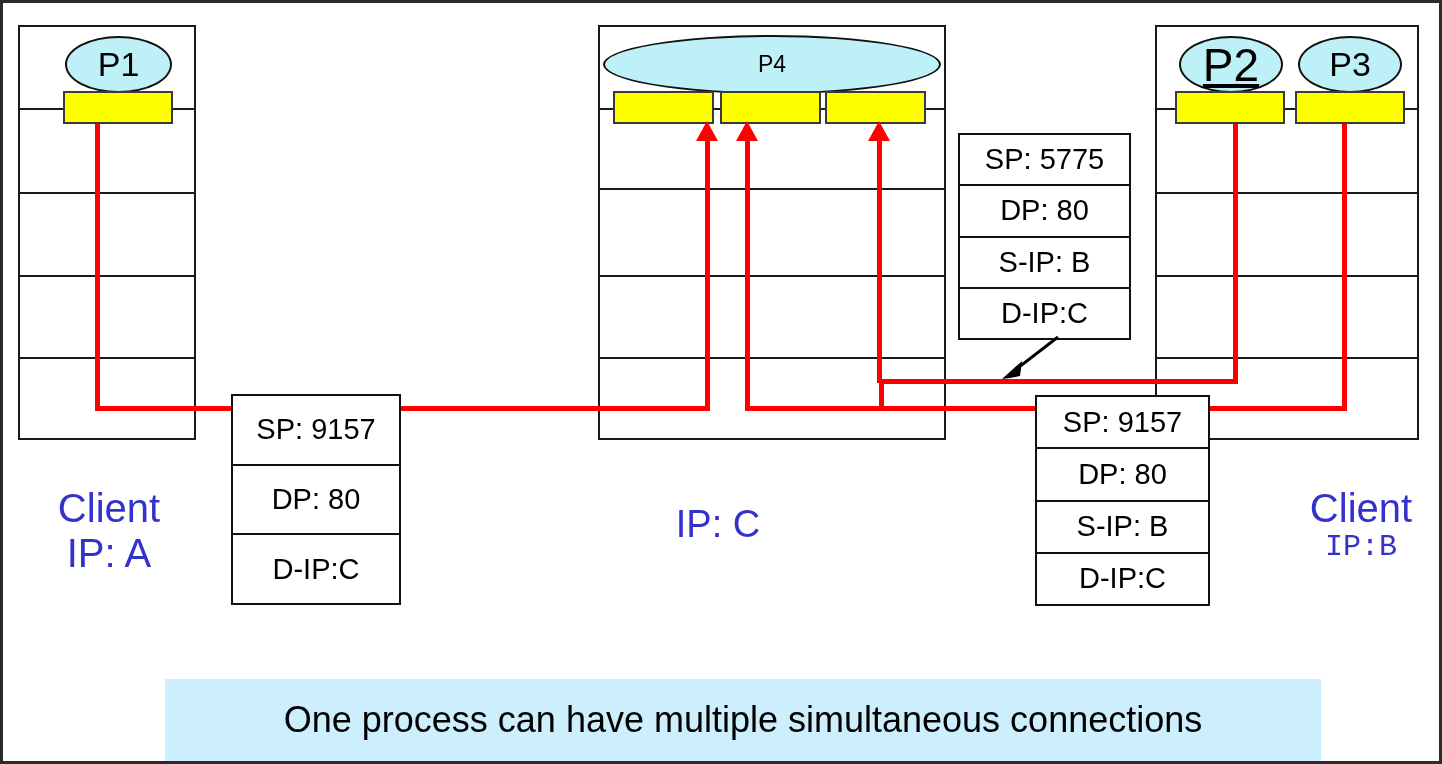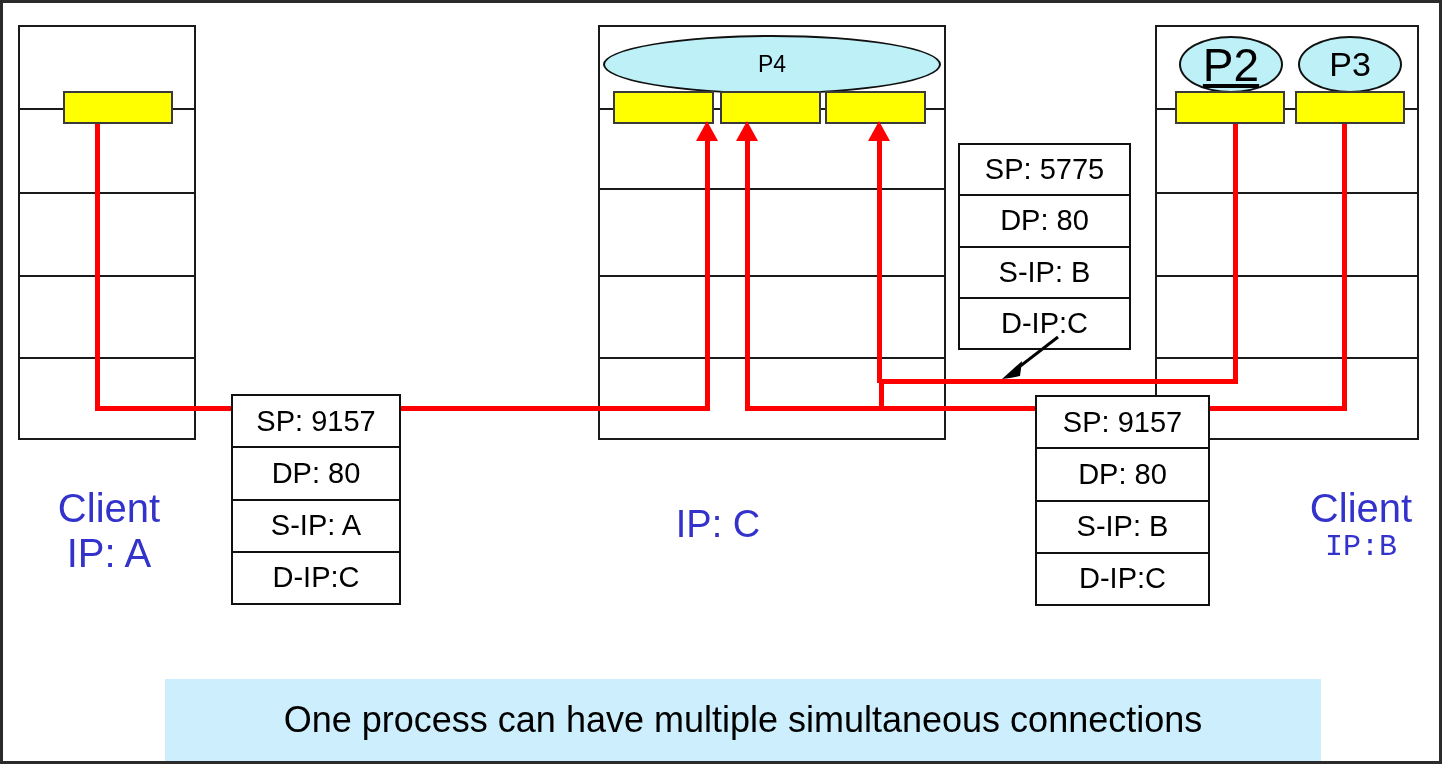--- a/index.html
+++ b/index.html
@@ -120,20 +120,23 @@
 
 <div id="slide">
 
   <div class="stack" style="left:15px;top:22px;width:178px;height:415px;">
     <div class="rowline" style="top:81px;"></div>
     <div class="rowline" style="top:165px;"></div>
     <div class="rowline" style="top:248px;"></div>
     <div class="rowline" style="top:330px;"></div>
   </div>
 
+  <div class="proc" style="left:62px;top:33px;width:107px;height:57px;font-size:34px;">
+    <span>P1</span>
+  </div>
 
   <div class="sock" style="left:60px;top:88px;width:110px;height:33px;"></div>
 
   <div class="stack" style="left:595px;top:22px;width:348px;height:415px;">
     <div class="rowline" style="top:81px;"></div>
     <div class="rowline" style="top:161px;"></div>
     <div class="rowline" style="top:248px;"></div>
     <div class="rowline" style="top:330px;"></div>
   </div>
 
@@ -174,25 +177,24 @@
   <div class="wire wv" style="left:742px;top:128px;height:280px;"></div>
   <div class="arrowup" style="left:733px;top:118px;"></div>
 
   <div class="wire wv" style="left:1339px;top:100px;height:308px;"></div>
   <div class="wire wv" style="left:874px;top:128px;height:252px;"></div>
   <div class="arrowup" style="left:865px;top:118px;"></div>
 
   <div class="pkt" style="left:228px;top:391px;width:170px;height:211px;">
     <div class="prow">SP: 9157</div>
     <div class="prow">DP: 80</div>
-    <div class="prow">S-IP: A</div>
     <div class="prow">D-IP:C</div>
   </div>
 
-  <div class="pkt" style="left:955px;top:140px;width:173px;height:207px;">
+  <div class="pkt" style="left:955px;top:130px;width:173px;height:207px;">
     <div class="prow">SP: 5775</div>
     <div class="prow">DP: 80</div>
     <div class="prow">S-IP: B</div>
     <div class="prow">D-IP:C</div>
   </div>
 
   <div class="pkt" style="left:1032px;top:392px;width:175px;height:211px;">
     <div class="prow">SP: 9157</div>
     <div class="prow">DP: 80</div>
     <div class="prow">S-IP: B</div>

